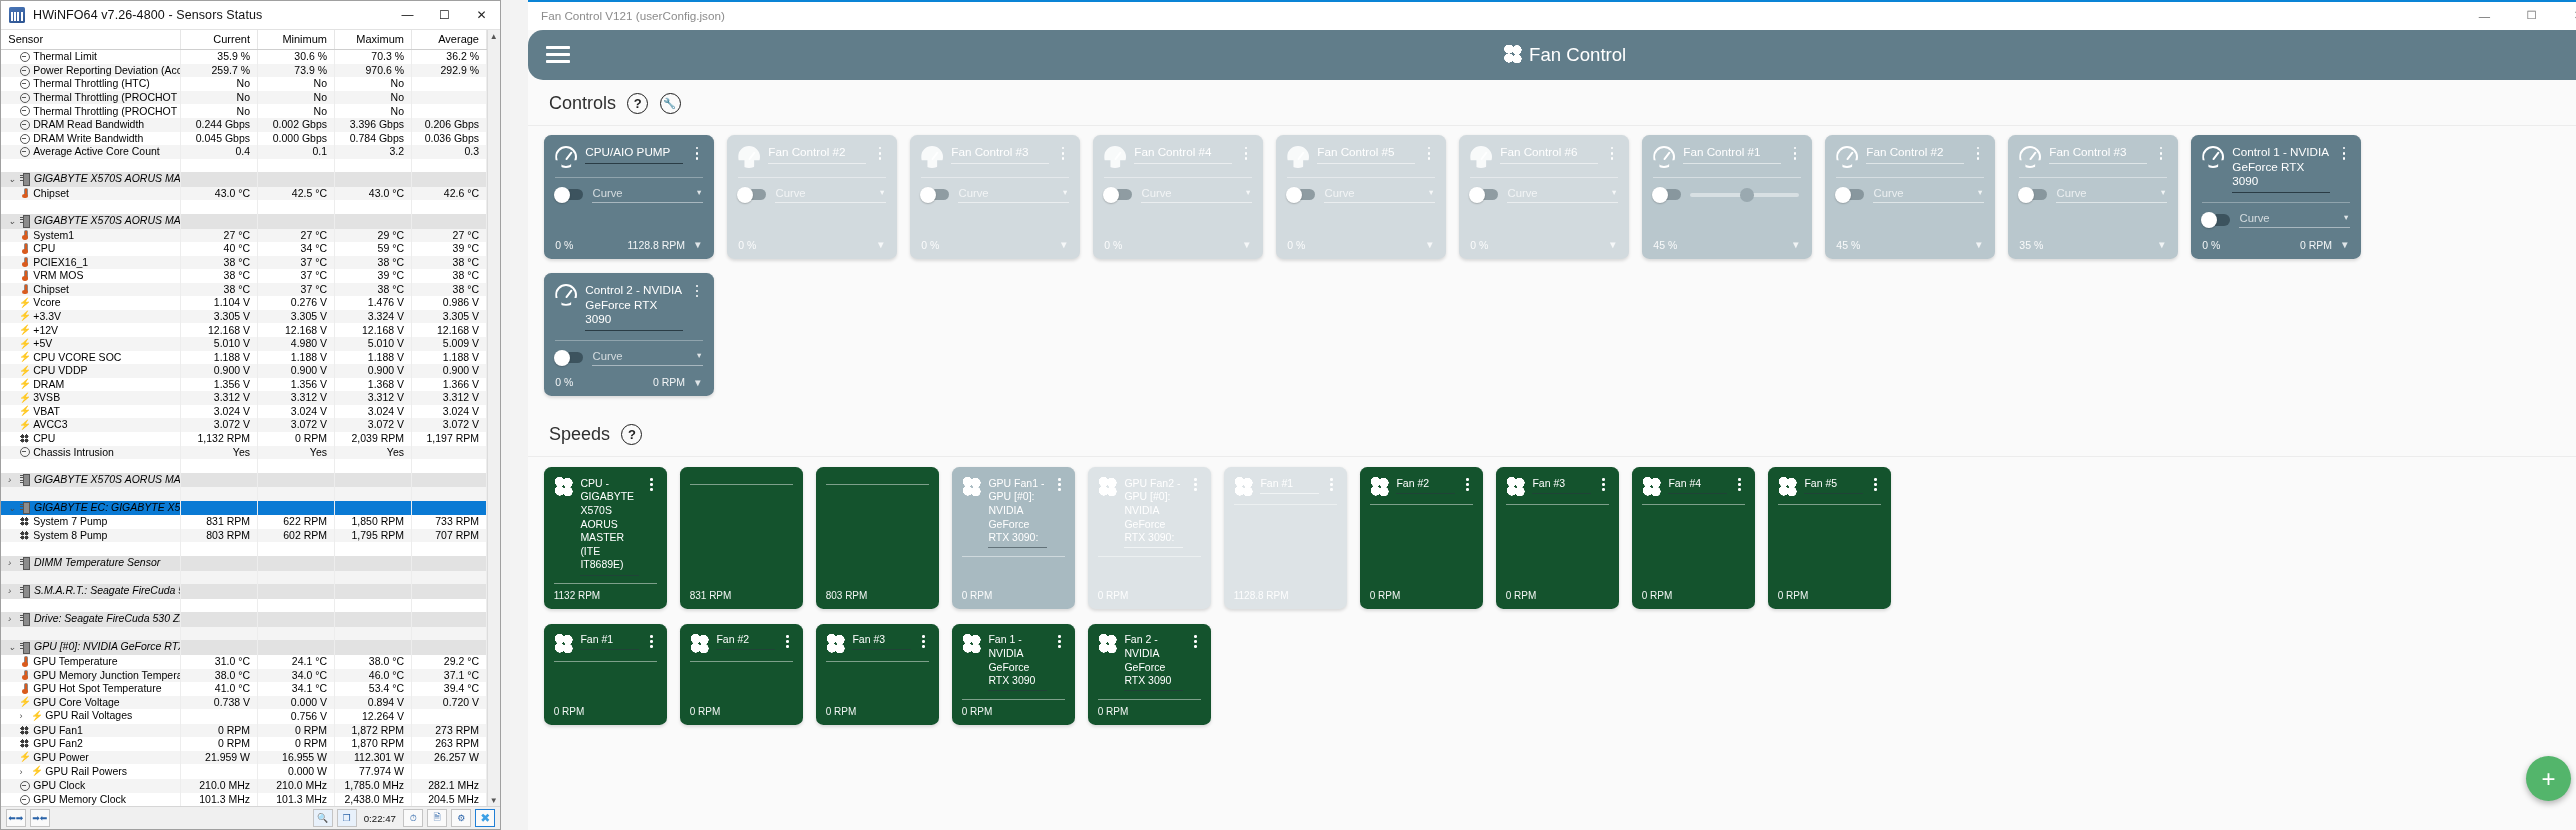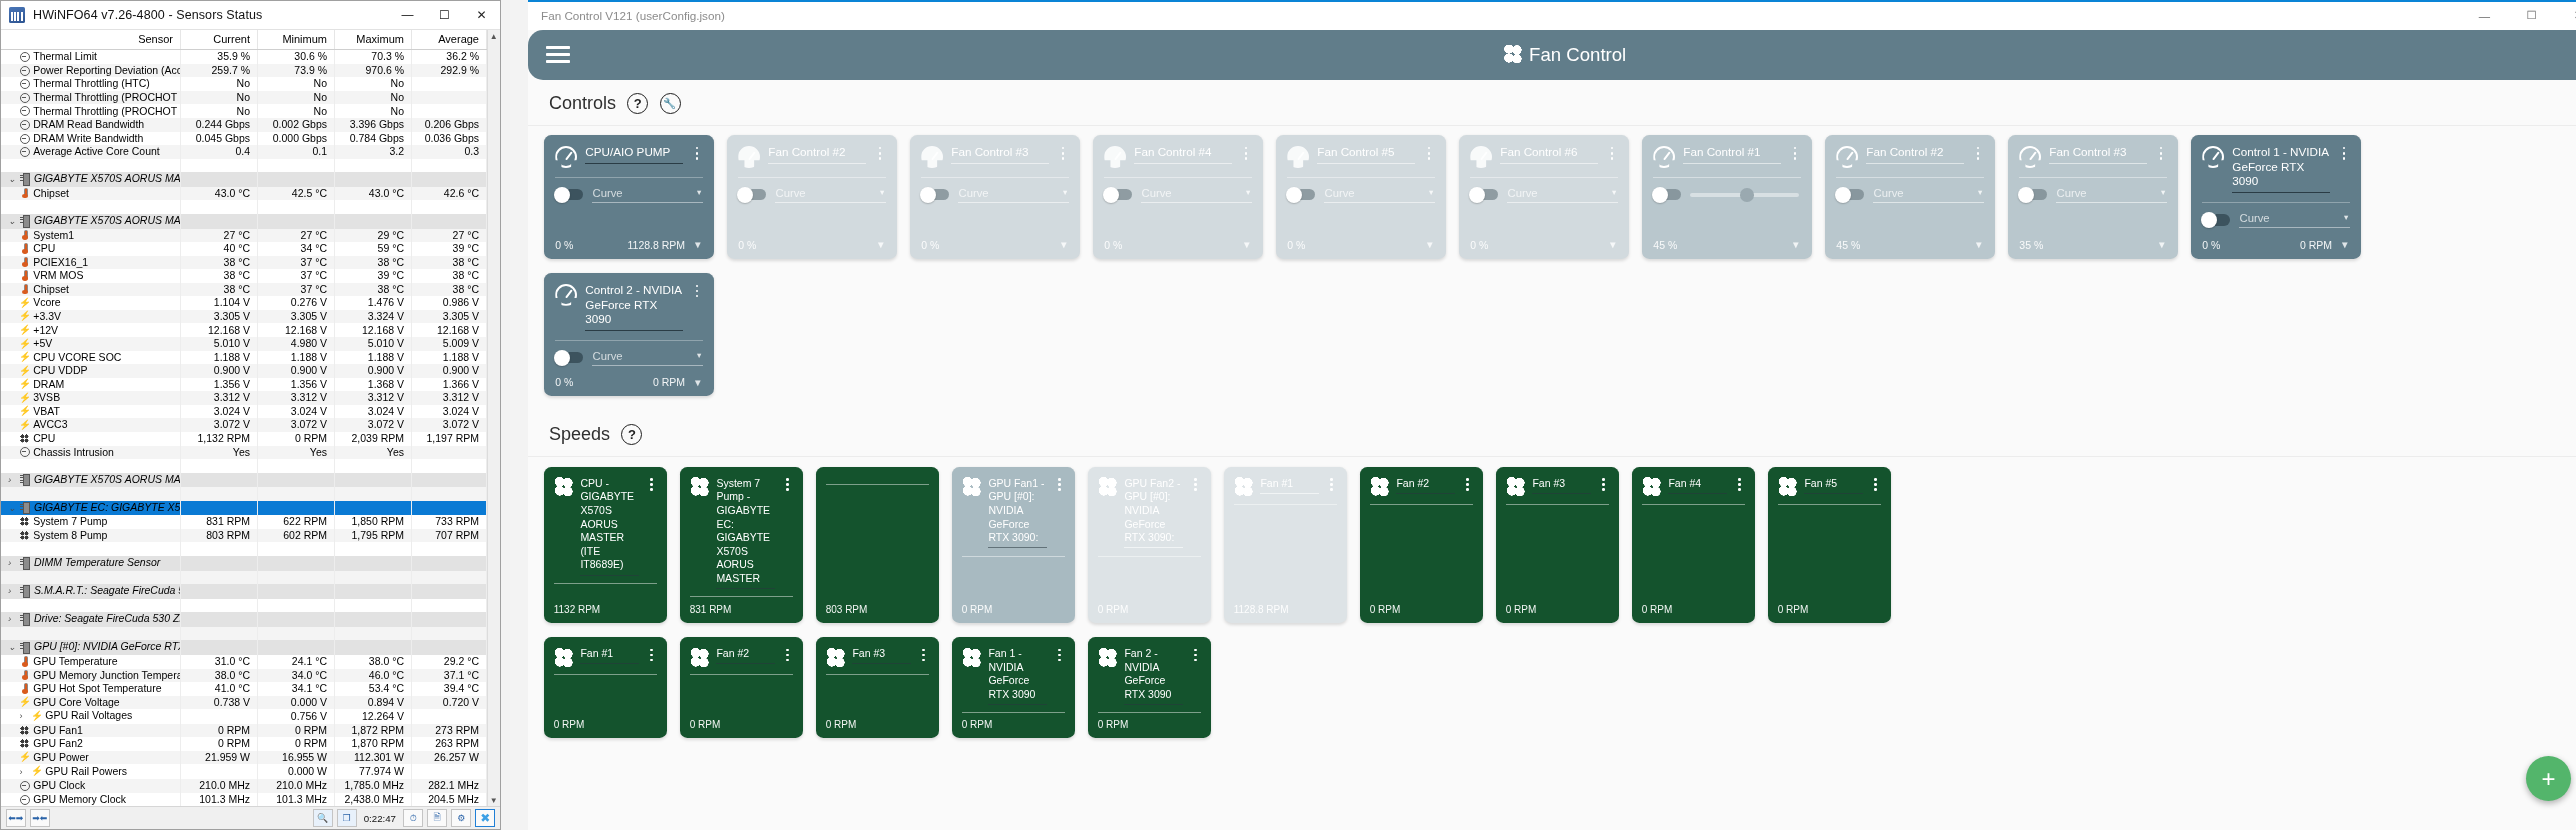--- a/index.html
+++ b/index.html
@@ -50,21 +50,21 @@
 
   
   #hw-table-wrap { flex: 1; position: relative; overflow: hidden; display:flex; }
   #hw-table { width: 485px; border-collapse: collapse; table-layout: fixed; }
   #hw-table th {
     font-weight: normal; font-size: 11px; color: #000;
     background: #ffffff; text-align: right;
     padding: 3.2px 6.5px 4px 0; border-bottom: 0.8px solid #cfcfcf;
     border-right: 0.8px solid #e6e6e6;
   }
-  #hw-table th.c-sensor { text-align: right; padding-left: 7.3px; }
+  #hw-table th.c-sensor { text-align: left; padding-left: 7.3px; }
   #hw-table td {
     font-size: 10.5px; color: #000; height: 13.4px;
     padding: 0 6.5px 0 0; text-align: right;
     border-right: 0.8px solid #ededed;
     white-space: nowrap; overflow: hidden;
     line-height: 13.4px;
   }
   #hw-table td.c-sensor {
     text-align: left; padding-left: 7.3px; border-right: 0.8px solid #ededed;
   }
@@ -1066,29 +1066,20 @@
             <div class="kebab">
               <i></i>
               <i></i>
               <i></i>
             </div>
           </div>
           <div class="sc-divider"></div>
           <div class="sc-rpm">1132 RPM</div>
         </div>
         <div class="speed-card  tall">
-          <div class="sc-top">
-            <div class="sfan"></div>
-            <div class="sc-name">System 7 Pump - GIGABYTE EC: GIGABYTE X570S AORUS MASTER</div>
-            <div class="kebab">
-              <i></i>
-              <i></i>
-              <i></i>
-            </div>
-          </div>
           <div class="sc-divider"></div>
           <div class="sc-rpm">831 RPM</div>
         </div>
         <div class="speed-card  tall">
           <div class="sc-divider"></div>
           <div class="sc-rpm">803 RPM</div>
         </div>
         <div class="speed-card sel tall">
           <div class="sc-top">
             <div class="sfan"></div>

